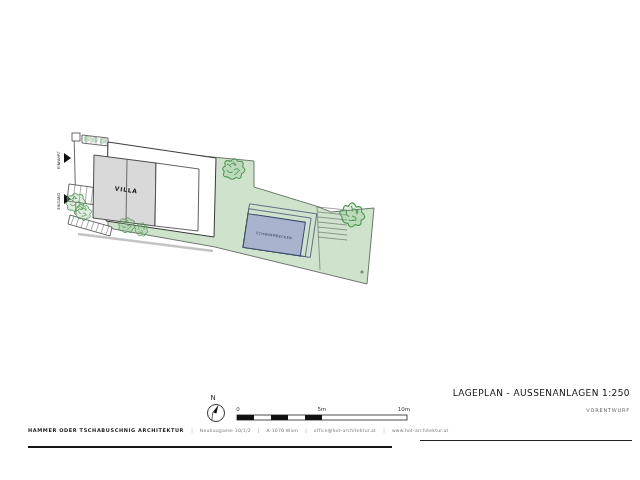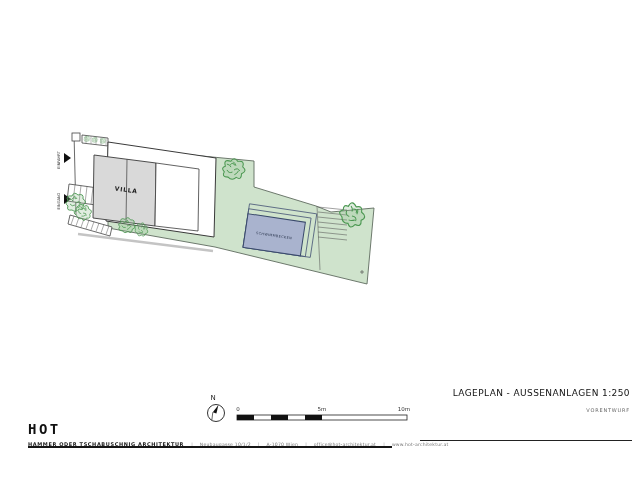--- a/index.html
+++ b/index.html
@@ -146,21 +146,20 @@
     <text x="322" y="411" text-anchor="middle" font-size="5.5" fill="#333">5m</text>
     <text x="404" y="411" text-anchor="middle" font-size="5.5" fill="#333">10m</text>
     <rect x="237" y="415" width="170" height="5" fill="#ffffff" stroke="#222" stroke-width="0.8"></rect>
     <rect x="237" y="415" width="17" height="5" fill="#111"></rect>
     <rect x="271" y="415" width="17" height="5" fill="#111"></rect>
     <rect x="305" y="415" width="17" height="5" fill="#111"></rect>
   </g>
 </svg>
 
 <div class="firm-block">
-  <div class="firm-logo">HOT</div>
   <div class="firm-line">
     <span class="firm-name">HAMMER ODER TSCHABUSCHNIG ARCHITEKTUR</span>
     <span class="firm-sep">|</span>
     <span class="firm-contact">Neubaugasse 10/1/2</span>
     <span class="firm-sep">|</span>
     <span class="firm-contact">A-1070 Wien</span>
     <span class="firm-sep">|</span>
     <span class="firm-contact">office@hot-architektur.at</span>
     <span class="firm-sep">|</span>
     <span class="firm-contact">www.hot-architektur.at</span>

